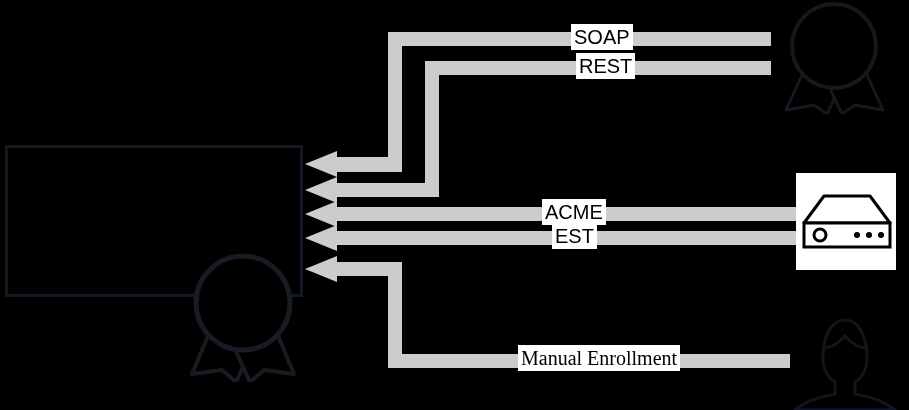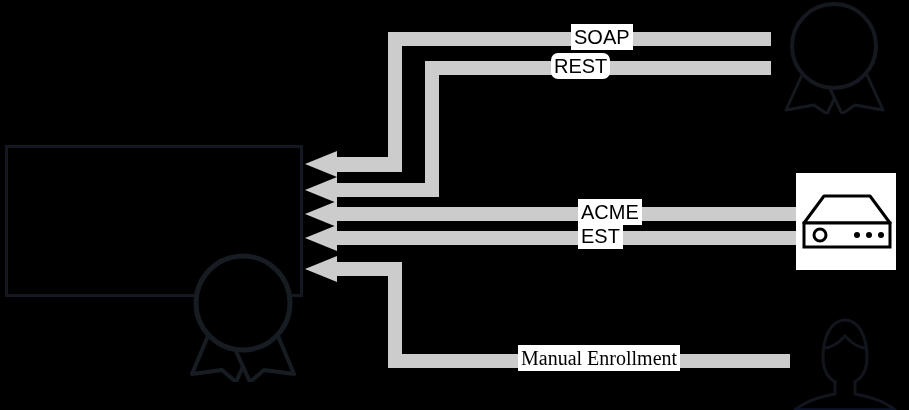--- a/index.html
+++ b/index.html
@@ -77,29 +77,29 @@
   <div class="abs bar" style="left:388px; top:32px; width:383px; height:14px;"></div>
   <div class="abs bar" style="left:388px; top:32px; width:14px; height:133px;"></div>
   <div class="abs bar" style="left:337px; top:157px; width:65px; height:15px;"></div>
   <div class="abs arrowhead" style="left:305px; top:151px;"></div>
   <div class="abs edge-label" style="left:571px; top:24px;">SOAP</div>
 
   <div class="abs bar" style="left:425px; top:61px; width:346px; height:14px;"></div>
   <div class="abs bar" style="left:425px; top:61px; width:14px; height:130px;"></div>
   <div class="abs bar" style="left:337px; top:183px; width:102px; height:14px;"></div>
   <div class="abs arrowhead" style="left:305px; top:177px;"></div>
-  <div class="abs edge-label" style="left:551px; top:53px;border-radius:7px;">REST</div>
+  <div class="abs edge-label" style="left:576px; top:53px;">REST</div>
 
   <div class="abs bar" style="left:337px; top:207px; width:459px; height:14px;"></div>
   <div class="abs arrowhead" style="left:305px; top:201px;"></div>
-  <div class="abs edge-label" style="left:578px; top:199px;">ACME</div>
+  <div class="abs edge-label" style="left:542px; top:199px;">ACME</div>
 
   <div class="abs bar" style="left:337px; top:231px; width:459px; height:14px;"></div>
   <div class="abs arrowhead" style="left:305px; top:225px;"></div>
-  <div class="abs edge-label" style="left:578px; top:223px;">EST</div>
+  <div class="abs edge-label" style="left:552px; top:223px;">EST</div>
 
   <div class="abs bar" style="left:388px; top:354px; width:402px; height:14px;"></div>
   <div class="abs bar" style="left:388px; top:262px; width:14px; height:106px;"></div>
   <div class="abs bar" style="left:337px; top:262px; width:65px; height:14px;"></div>
   <div class="abs arrowhead" style="left:305px; top:256px;"></div>
   <div class="abs edge-label" style="left:518px; top:345px;font-family:Liberation Serif, serif;">Manual Enrollment</div>
 
   <div class="abs icon-wrap" style="left:777px; top:2px; width:115px; height:112px;">
     <svg width="115" height="112" viewBox="0 0 115 112">
       <path d="M30 62 L9 108 L37 103 L50 112 L68 74 Z" fill="#000" stroke="#15181f" stroke-width="3" stroke-linejoin="round"></path>

